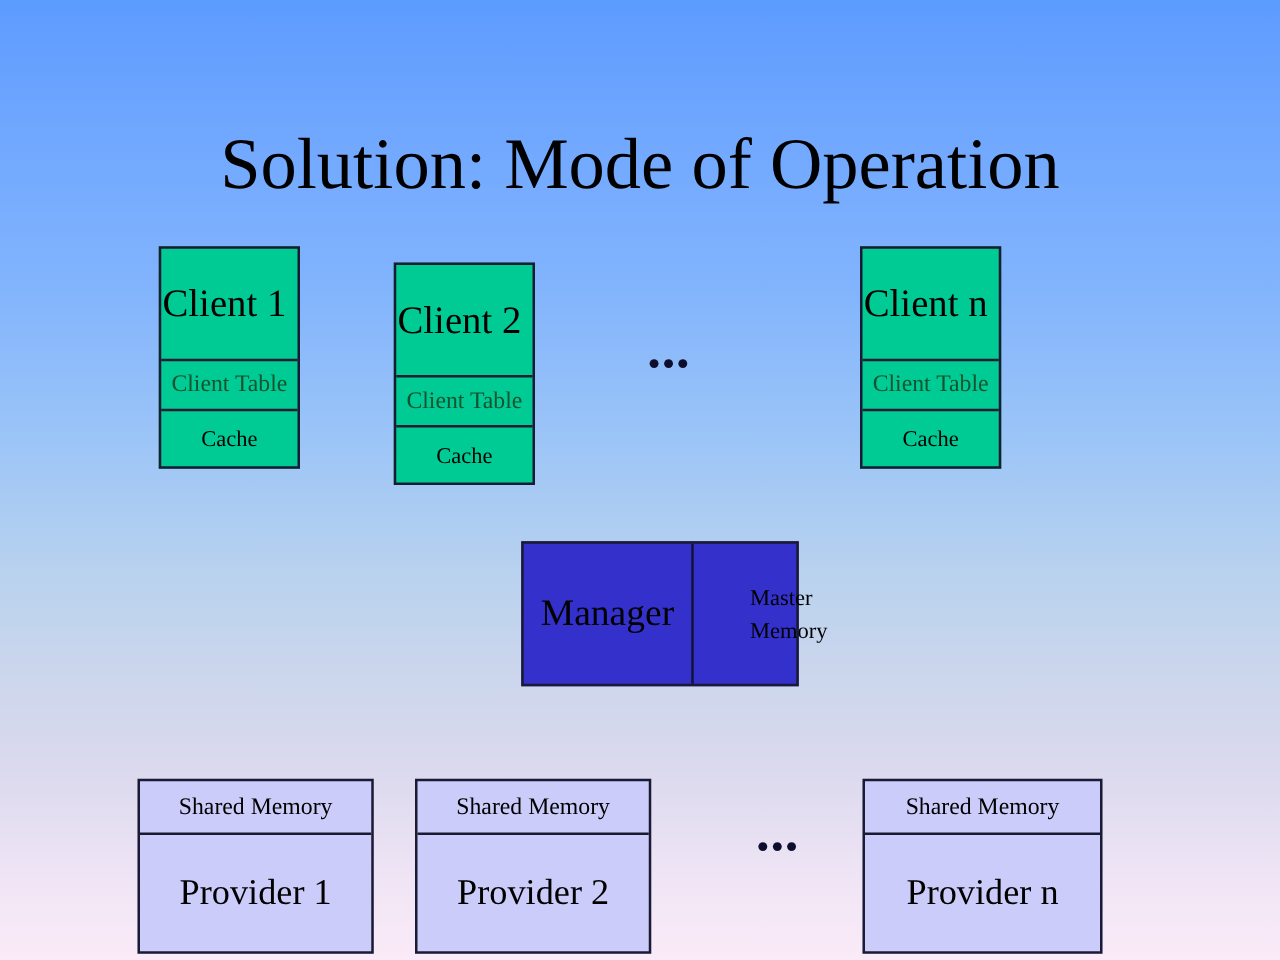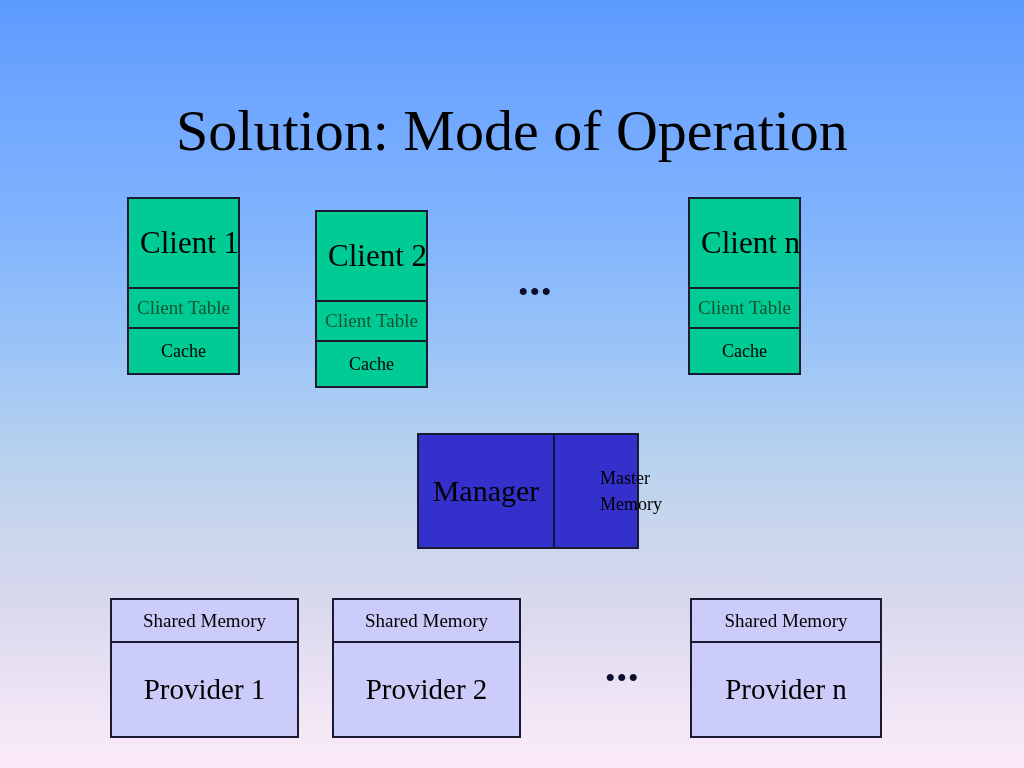--- a/index.html
+++ b/index.html
@@ -56,21 +56,21 @@
 
   
   .client-box {
     background: #00cb95;
   }
   .client-name {
     flex: 0 0 90px;
     display: flex;
     align-items: center;
     justify-content: flex-start;
-    padding-left: 11px;
+    padding-left: 1px;
     font-size: 31px;
     color: #000;
     box-sizing: border-box;
     border-bottom: 2px solid #1a1a33;
     white-space: nowrap;
     overflow: visible;
   }
   .client-table {
     flex: 0 0 40px;
     display: flex;
@@ -120,20 +120,21 @@
     font-size: 18px;
     line-height: 26px;
     color: #000;
     box-sizing: border-box;
     white-space: nowrap;
   }
 
   
   .provider-box {
     background: #ccccfa;
+    margin-top: 25px;
   }
   .provider-header {
     flex: 0 0 43px;
     display: flex;
     align-items: center;
     justify-content: center;
     font-size: 19px;
     color: #000;
     box-sizing: border-box;
     border-bottom: 2px solid #1a1a33;

